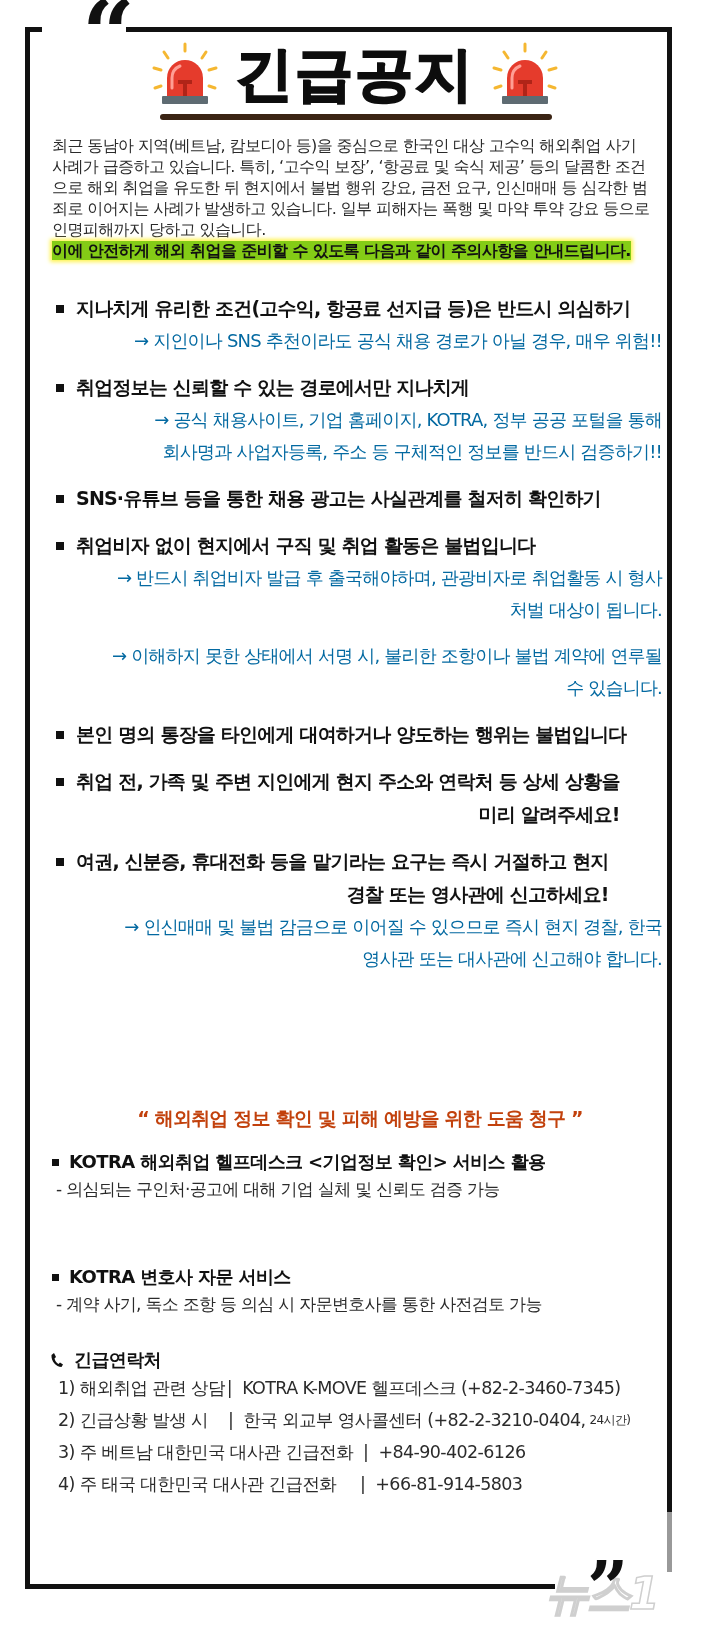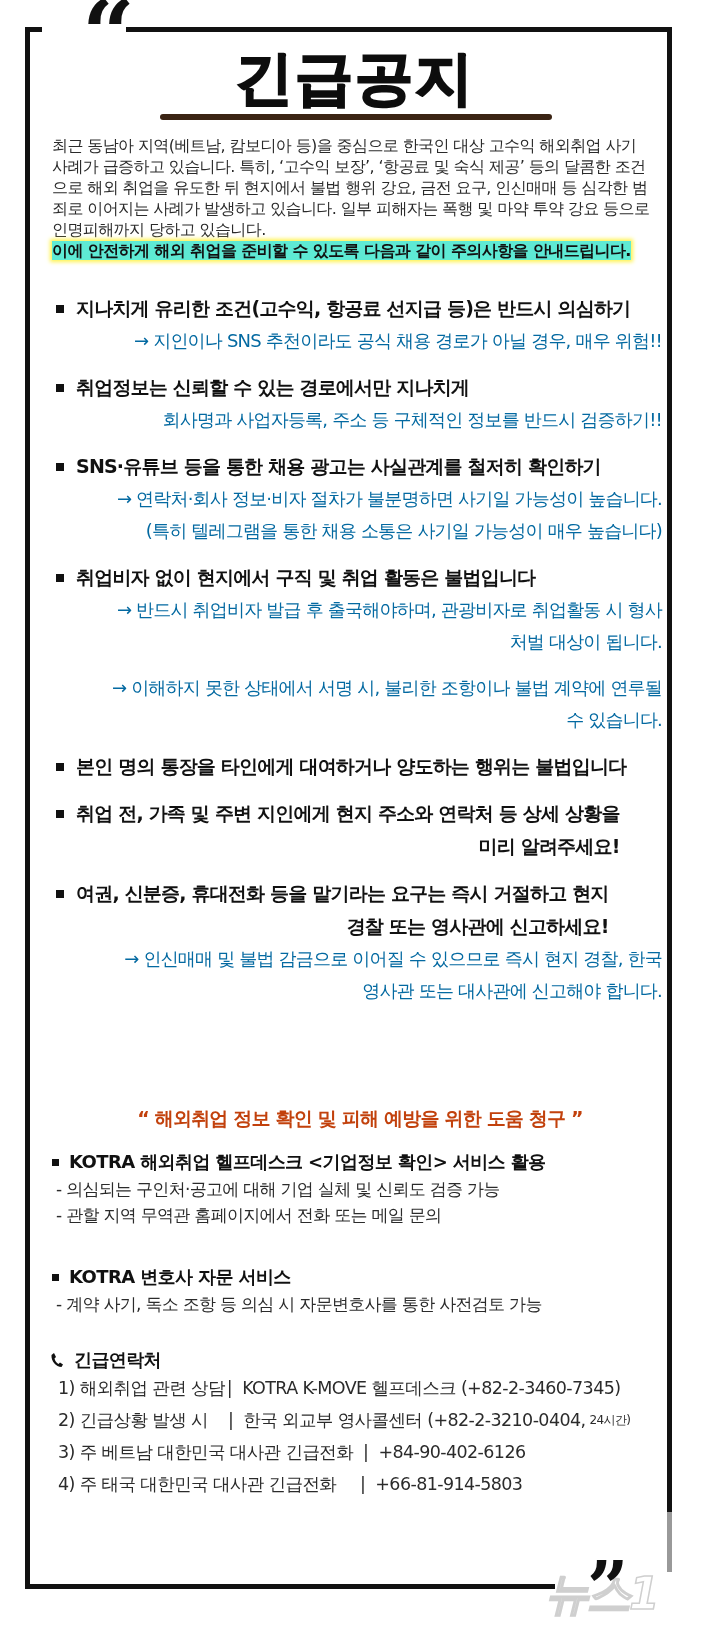--- a/index.html
+++ b/index.html
@@ -14,28 +14,28 @@
     .frame-bottom { position: absolute; left: 25px; top: 1584px; width: 530px; height: 5px; background: #111; }
     .frame-right-low { position: absolute; left: 667px; top: 1512px; width: 5px; height: 60px; background: #555; opacity: .6; }
 
     .quote-open { position: absolute; left: 82px; top: -12px; font-family: "DejaVu Serif", serif; font-weight: bold; font-size: 92px; line-height: 1; color: #111; letter-spacing: -6px; }
     .quote-close { position: absolute; left: 587px; top: 1552px; font-family: "DejaVu Serif", serif; font-weight: bold; font-size: 72px; line-height: 1; color: #111; letter-spacing: -6px; }
 
     
     .watermark { position: absolute; left: 545px; top: 1565px; font-family: "DejaVu Sans", sans-serif; font-style: italic; font-weight: bold; font-size: 44px; color: transparent; -webkit-text-stroke: 1.5px #cfcfcf; letter-spacing: -2px; }
 
     
-    .title-row { position: absolute; left: 150px; top: 40px; width: 410px; height: 70px; display: flex; align-items: center; justify-content: space-between; flex-direction: column; }
+    .title-row { position: absolute; left: 150px; top: 40px; width: 410px; height: 70px; display: flex; align-items: center; justify-content: space-between; }
     .title-text { font-family: "DejaVu Sans", sans-serif; font-weight: 900; font-size: 58px; letter-spacing: 2px; color: #0d0d0d; -webkit-text-stroke: 2px #0d0d0d; }
     .siren { width: 70px; height: 70px; }
     .title-underline { position: absolute; left: 160px; top: 114px; width: 392px; height: 6px; background: #3b2414; border-radius: 3px; }
 
     
     .intro { position: absolute; left: 52px; top: 135px; width: 600px; font-size: 16px; line-height: 21px; color: #2a2a2a; letter-spacing: -0.6px; }
-    .intro-highlight { display: inline; font-weight: bold; color: #111; background: #5eead4; box-shadow: 0 0 4px 2px #fff34d; }
+    .intro-highlight { display: inline; font-weight: bold; color: #111; background: #84cc16; box-shadow: 0 0 4px 2px #fff34d; }
 
     
     .items { position: absolute; left: 52px; top: 292px; width: 610px; text-align: right; }
     .item { margin-bottom: 14px; }
     .item-head { display: flex; font-weight: bold; font-size: 19px; line-height: 33px; color: #111; letter-spacing: -0.8px; }
     .bullet { flex: 0 0 auto; width: 8px; height: 8px; background: #111; margin: 13px 12px 0 4px; }
     .item-sub { font-size: 18px; line-height: 32px; color: #0369a1; letter-spacing: -0.8px; padding-left: 0; }
     .item-sub .line2 { padding-left: 28px; display: block; }
 
     
@@ -114,28 +114,27 @@
         <span class="bullet"></span>
         <span>지나치게 유리한 조건(고수익, 항공료 선지급 등)은 반드시 의심하기</span>
       </div>
     <div class="item-sub">→ 지인이나 SNS 추천이라도 공식 채용 경로가 아닐 경우, 매우 위험!!</div>
   </div>
   <div class="item">
     <div class="item-head">
         <span class="bullet"></span>
         <span>취업정보는 신뢰할 수 있는 경로에서만 지나치게</span>
       </div>
-    <div class="item-sub"><span class="line2">회사명과 사업자등록, 주소 등 구체적인 정보를 반드시 검증하기!!</span></div>
+    <div class="item-sub"><span>→ 공식 채용사이트, 기업 홈페이지, KOTRA, 정부 공공 포털을 통해</span><span class="line2">회사명과 사업자등록, 주소 등 구체적인 정보를 반드시 검증하기!!</span></div>
   </div>
   <div class="item">
     <div class="item-head">
         <span class="bullet"></span>
         <span>SNS·유튜브 등을 통한 채용 광고는 사실관계를 철저히 확인하기</span>
       </div>
-    <div class="item-sub"><span>→ 연락처·회사 정보·비자 절차가 불분명하면 사기일 가능성이 높습니다.</span><span class="line2">(특히 텔레그램을 통한 채용 소통은 사기일 가능성이 매우 높습니다)</span></div>
   </div>
   <div class="item">
     <div class="item-head">
         <span class="bullet"></span>
         <span>취업비자 없이 현지에서 구직 및 취업 활동은 불법입니다</span>
       </div>
     <div class="item-sub"><span>→ 반드시 취업비자 발급 후 출국해야하며, 관광비자로 취업활동 시 형사</span><span class="line2">처벌 대상이 됩니다.</span></div>
   </div>
   <div class="item">
     <div class="item-sub"><span>→ 이해하지 못한 상태에서 서명 시, 불리한 조항이나 불법 계약에 연루될</span><span class="line2">수 있습니다.</span></div>
@@ -162,21 +161,20 @@
 </div>
 
 <div class="help-title">“ 해외취업 정보 확인 및 피해 예방을 위한 도움 청구 ”</div>
 
 <div class="help-block" style="top:1148px;">
   <div class="help-head">
       <span class="bullet"></span>
       <span>KOTRA 해외취업 헬프데스크 &lt;기업정보 확인&gt; 서비스 활용</span>
     </div>
   <div class="help-line">- 의심되는 구인처·공고에 대해 기업 실체 및 신뢰도 검증 가능</div>
-  <div class="help-line">- 관할 지역 무역관 홈페이지에서 전화 또는 메일 문의</div>
 </div>
 
 <div class="help-block" style="top:1263px;">
   <div class="help-head">
       <span class="bullet"></span>
       <span>KOTRA 변호사 자문 서비스</span>
     </div>
   <div class="help-line">- 계약 사기, 독소 조항 등 의심 시 자문변호사를 통한 사전검토 가능</div>
 </div>
 

